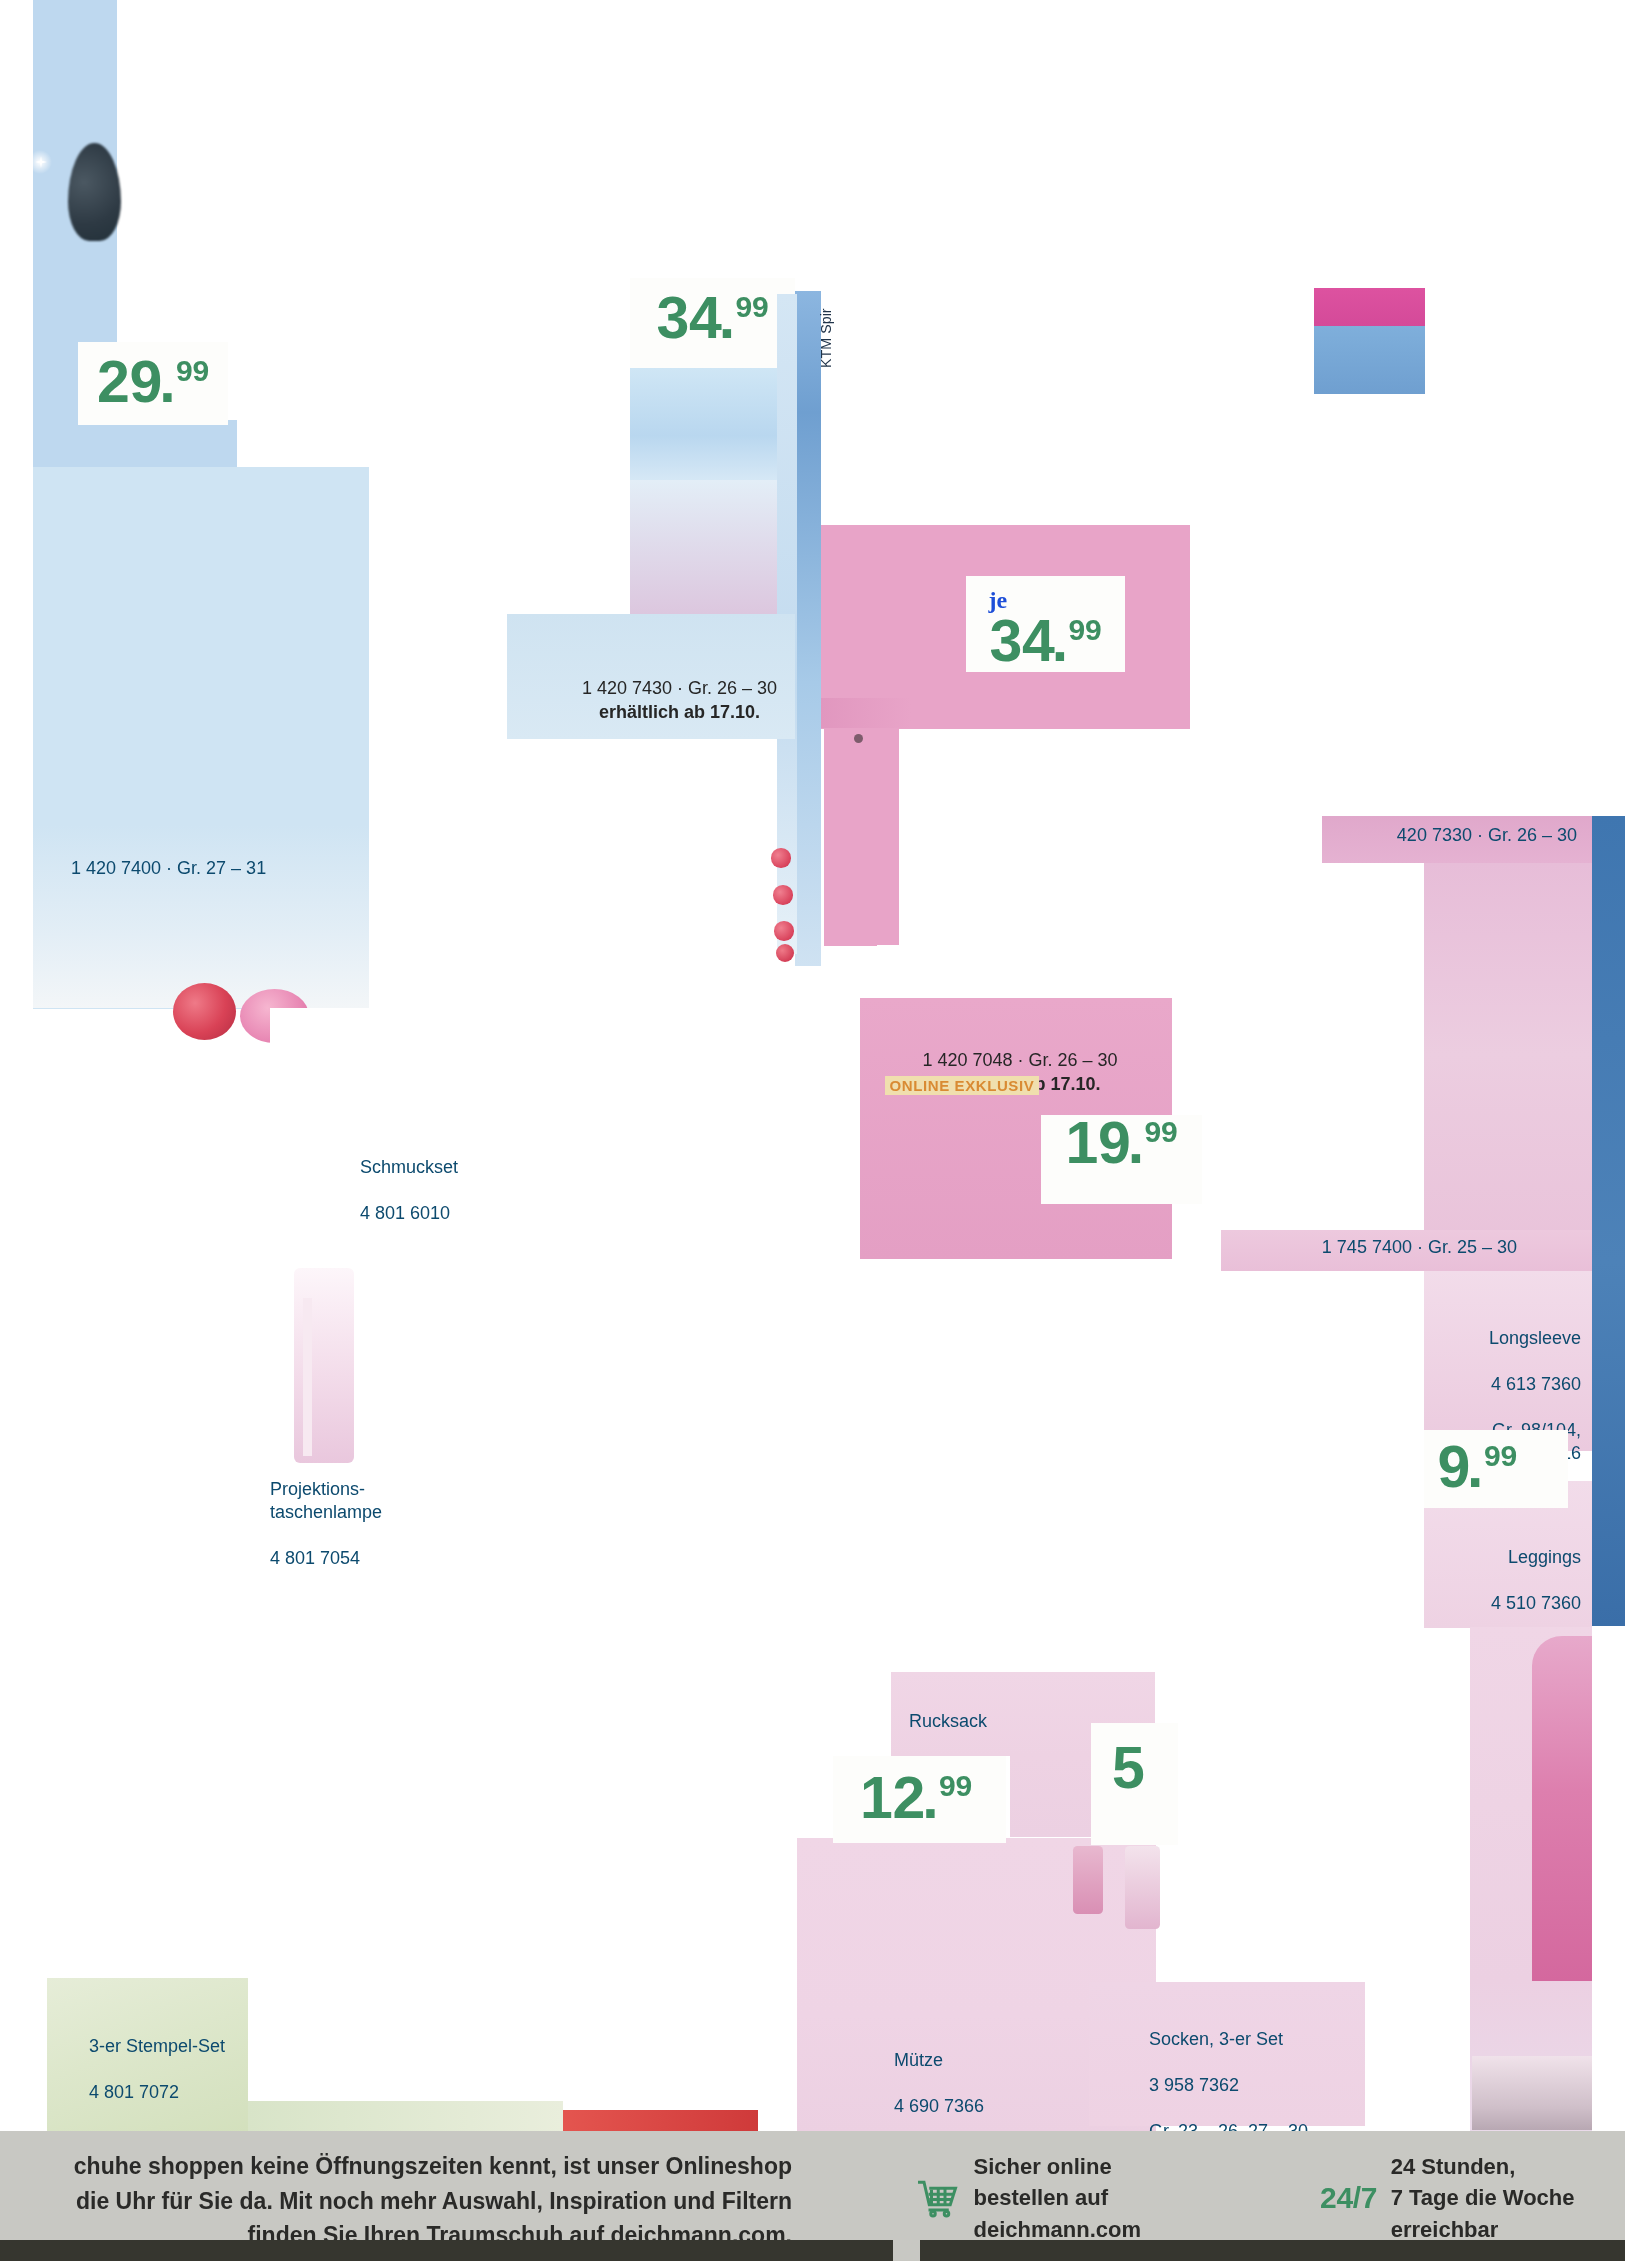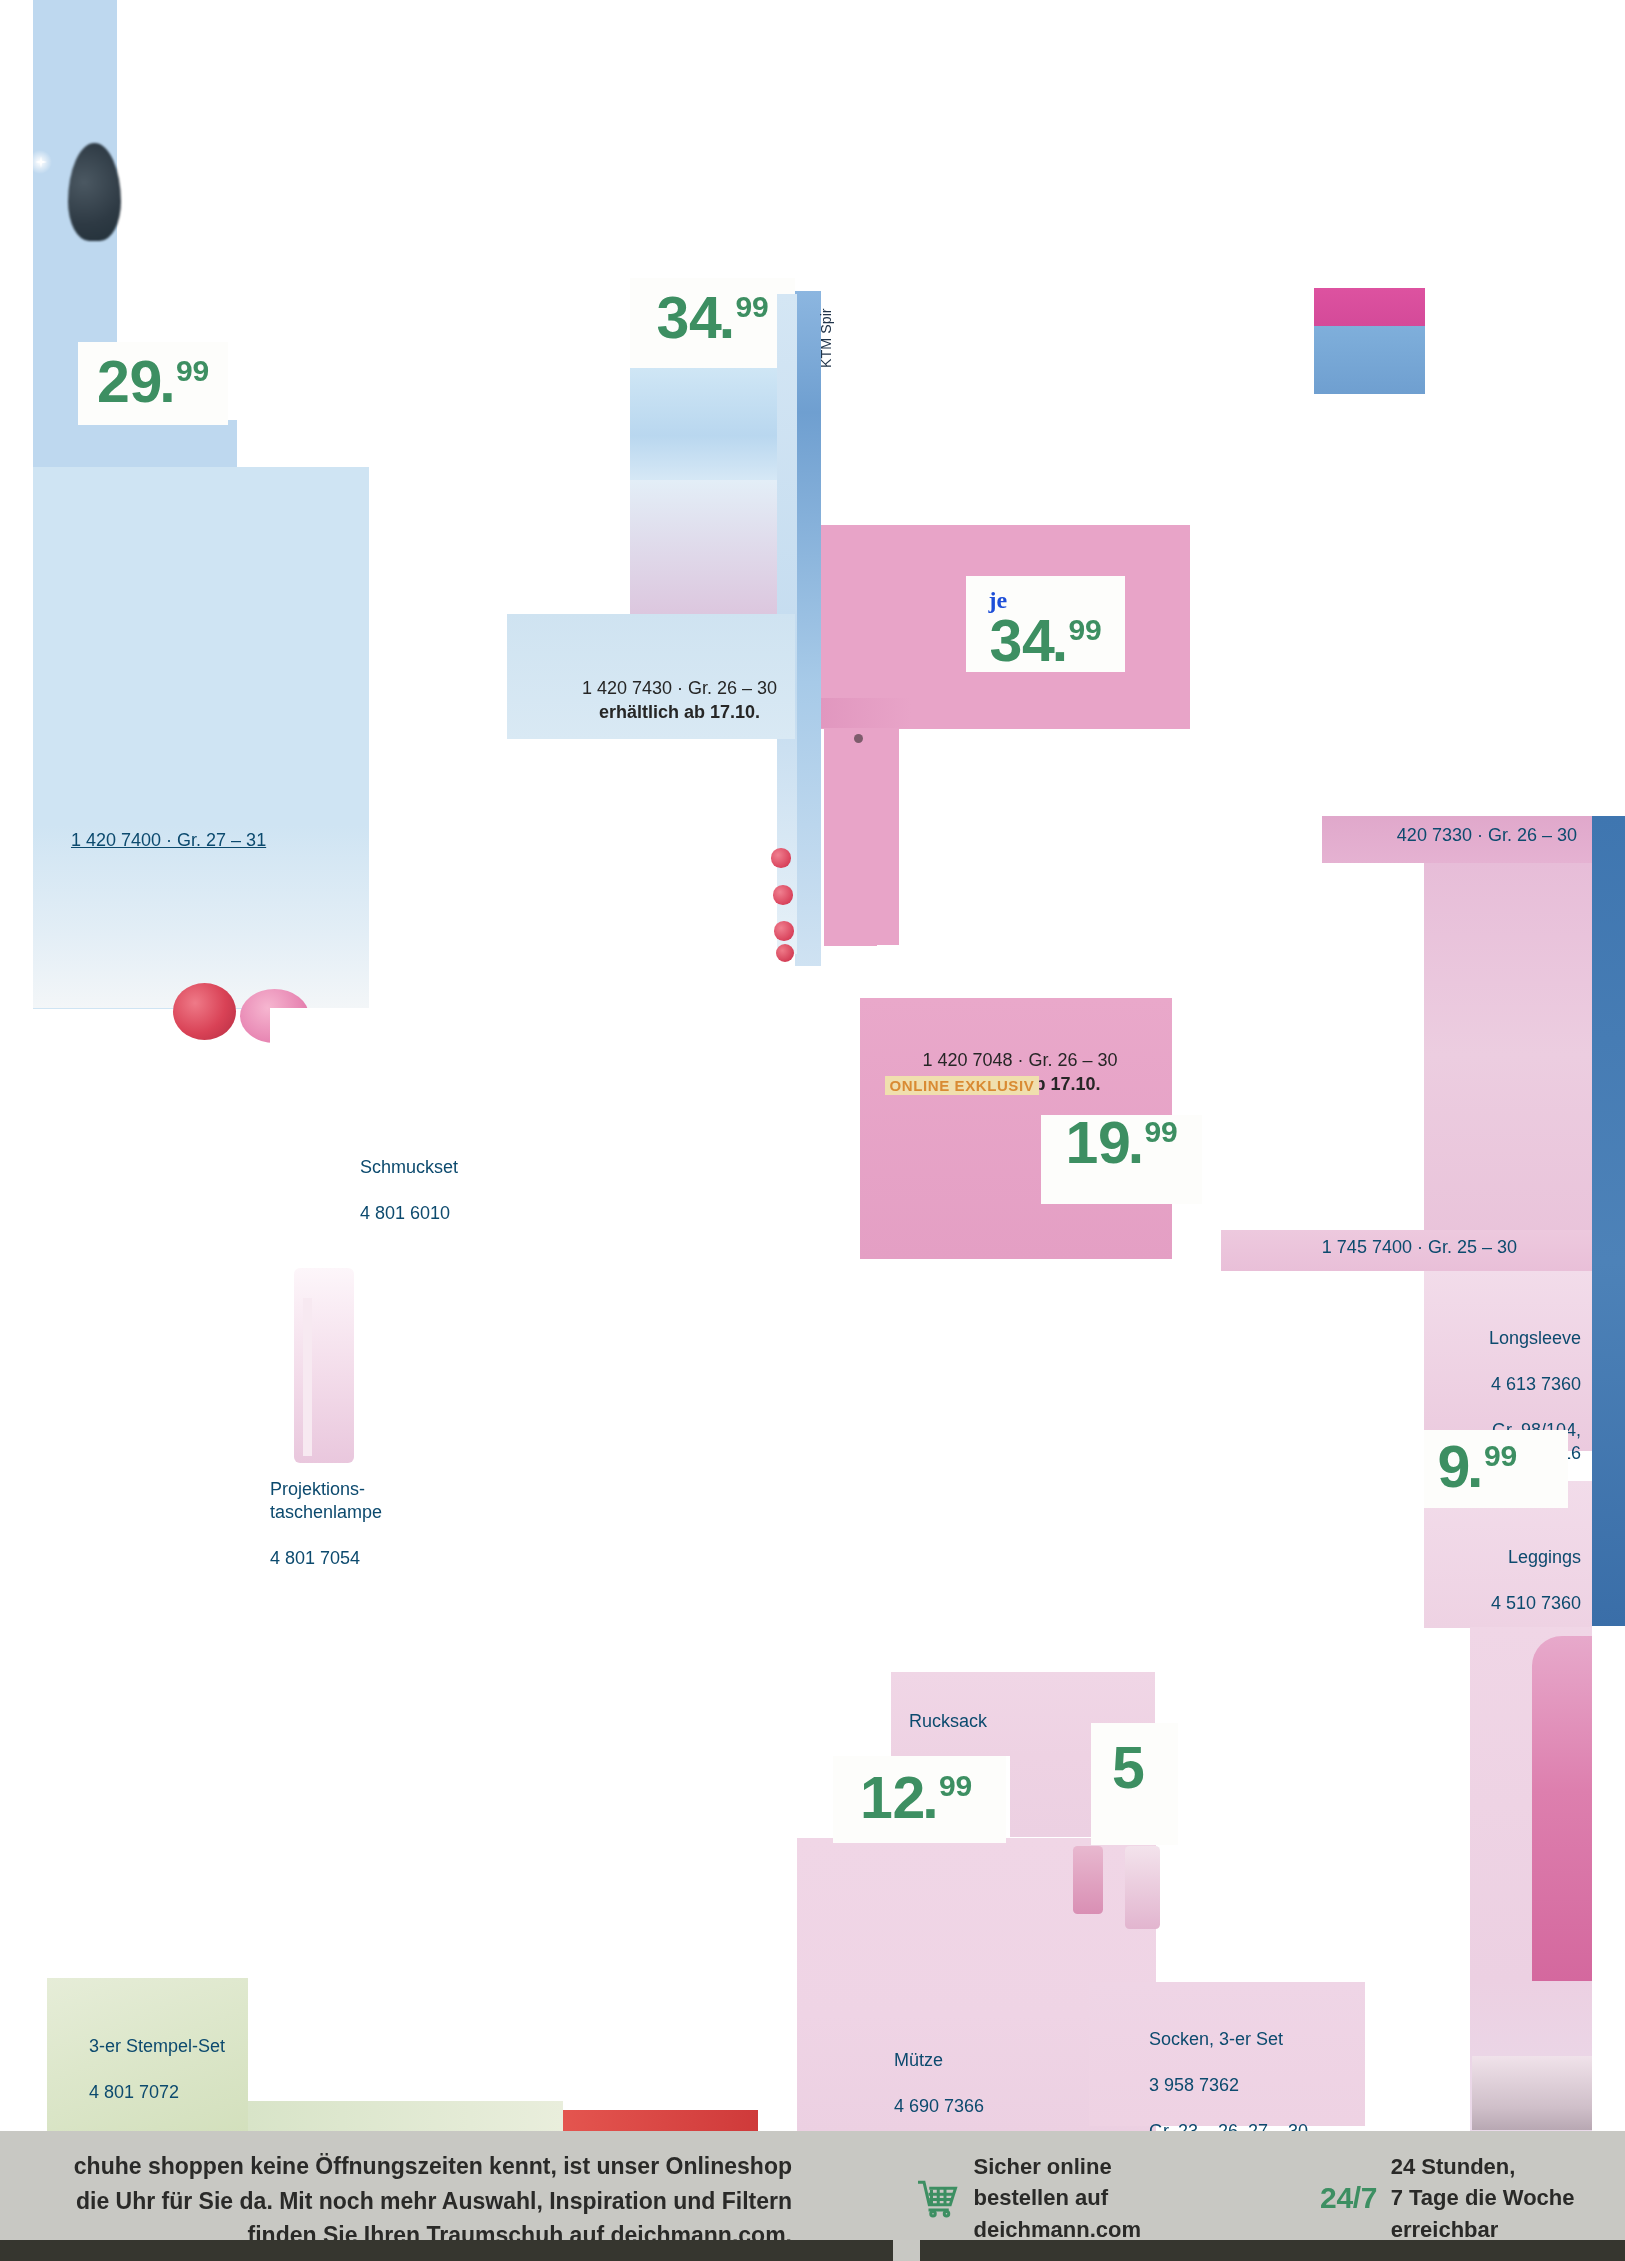--- a/index.html
+++ b/index.html
@@ -201,21 +201,21 @@
   </div>
 
   <div class="abs sky-soft" style="left:33px; top:467px; width:336px; height:542px;"></div>
   <div class="abs" style="left:33px; top:825px; width:336px; height:183px;
               background:linear-gradient(180deg,#cfe4f3 0%, #e3eef6 60%, #f3f6f8 100%);"></div>
   <div class="abs" style="left:173px; top:983px; width:63px; height:57px; border-radius:50%;
               background:radial-gradient(circle at 35% 35%, #ef7a88 0%, #d94256 55%, #b42c42 100%);"></div>
   <div class="abs" style="left:240px; top:989px; width:69px; height:54px; border-radius:50%;
               background:radial-gradient(circle at 40% 35%, #f6b6d0 0%, #e888b4 60%, #d9699c 100%);"></div>
 
-  <div class="caption" style="left:71px; top:829px; width:270px;text-decoration:underline;">1 420 7400 · Gr. 27 – 31</div>
+  <div class="caption" style="left:71px; top:857px; width:270px;">1 420 7400 · Gr. 27 – 31</div>
 
   <div class="abs white" style="left:270px; top:1008px; width:120px; height:458px;"></div>
   <div class="abs pink-wash" style="left:294px; top:1268px; width:60px; height:195px; border-radius:6px;
               background:linear-gradient(180deg,#fdf6fa 0%, #f3dcea 55%, #e9c7dd 100%);"></div>
   <div class="abs" style="left:303px; top:1298px; width:9px; height:158px; background:#f7e9f1;"></div>
 
   <div class="caption" style="left:360px; top:1133px; width:270px;">
     <span>Schmuckset</span><br>
     <span>4 801 6010</span>
   </div>

